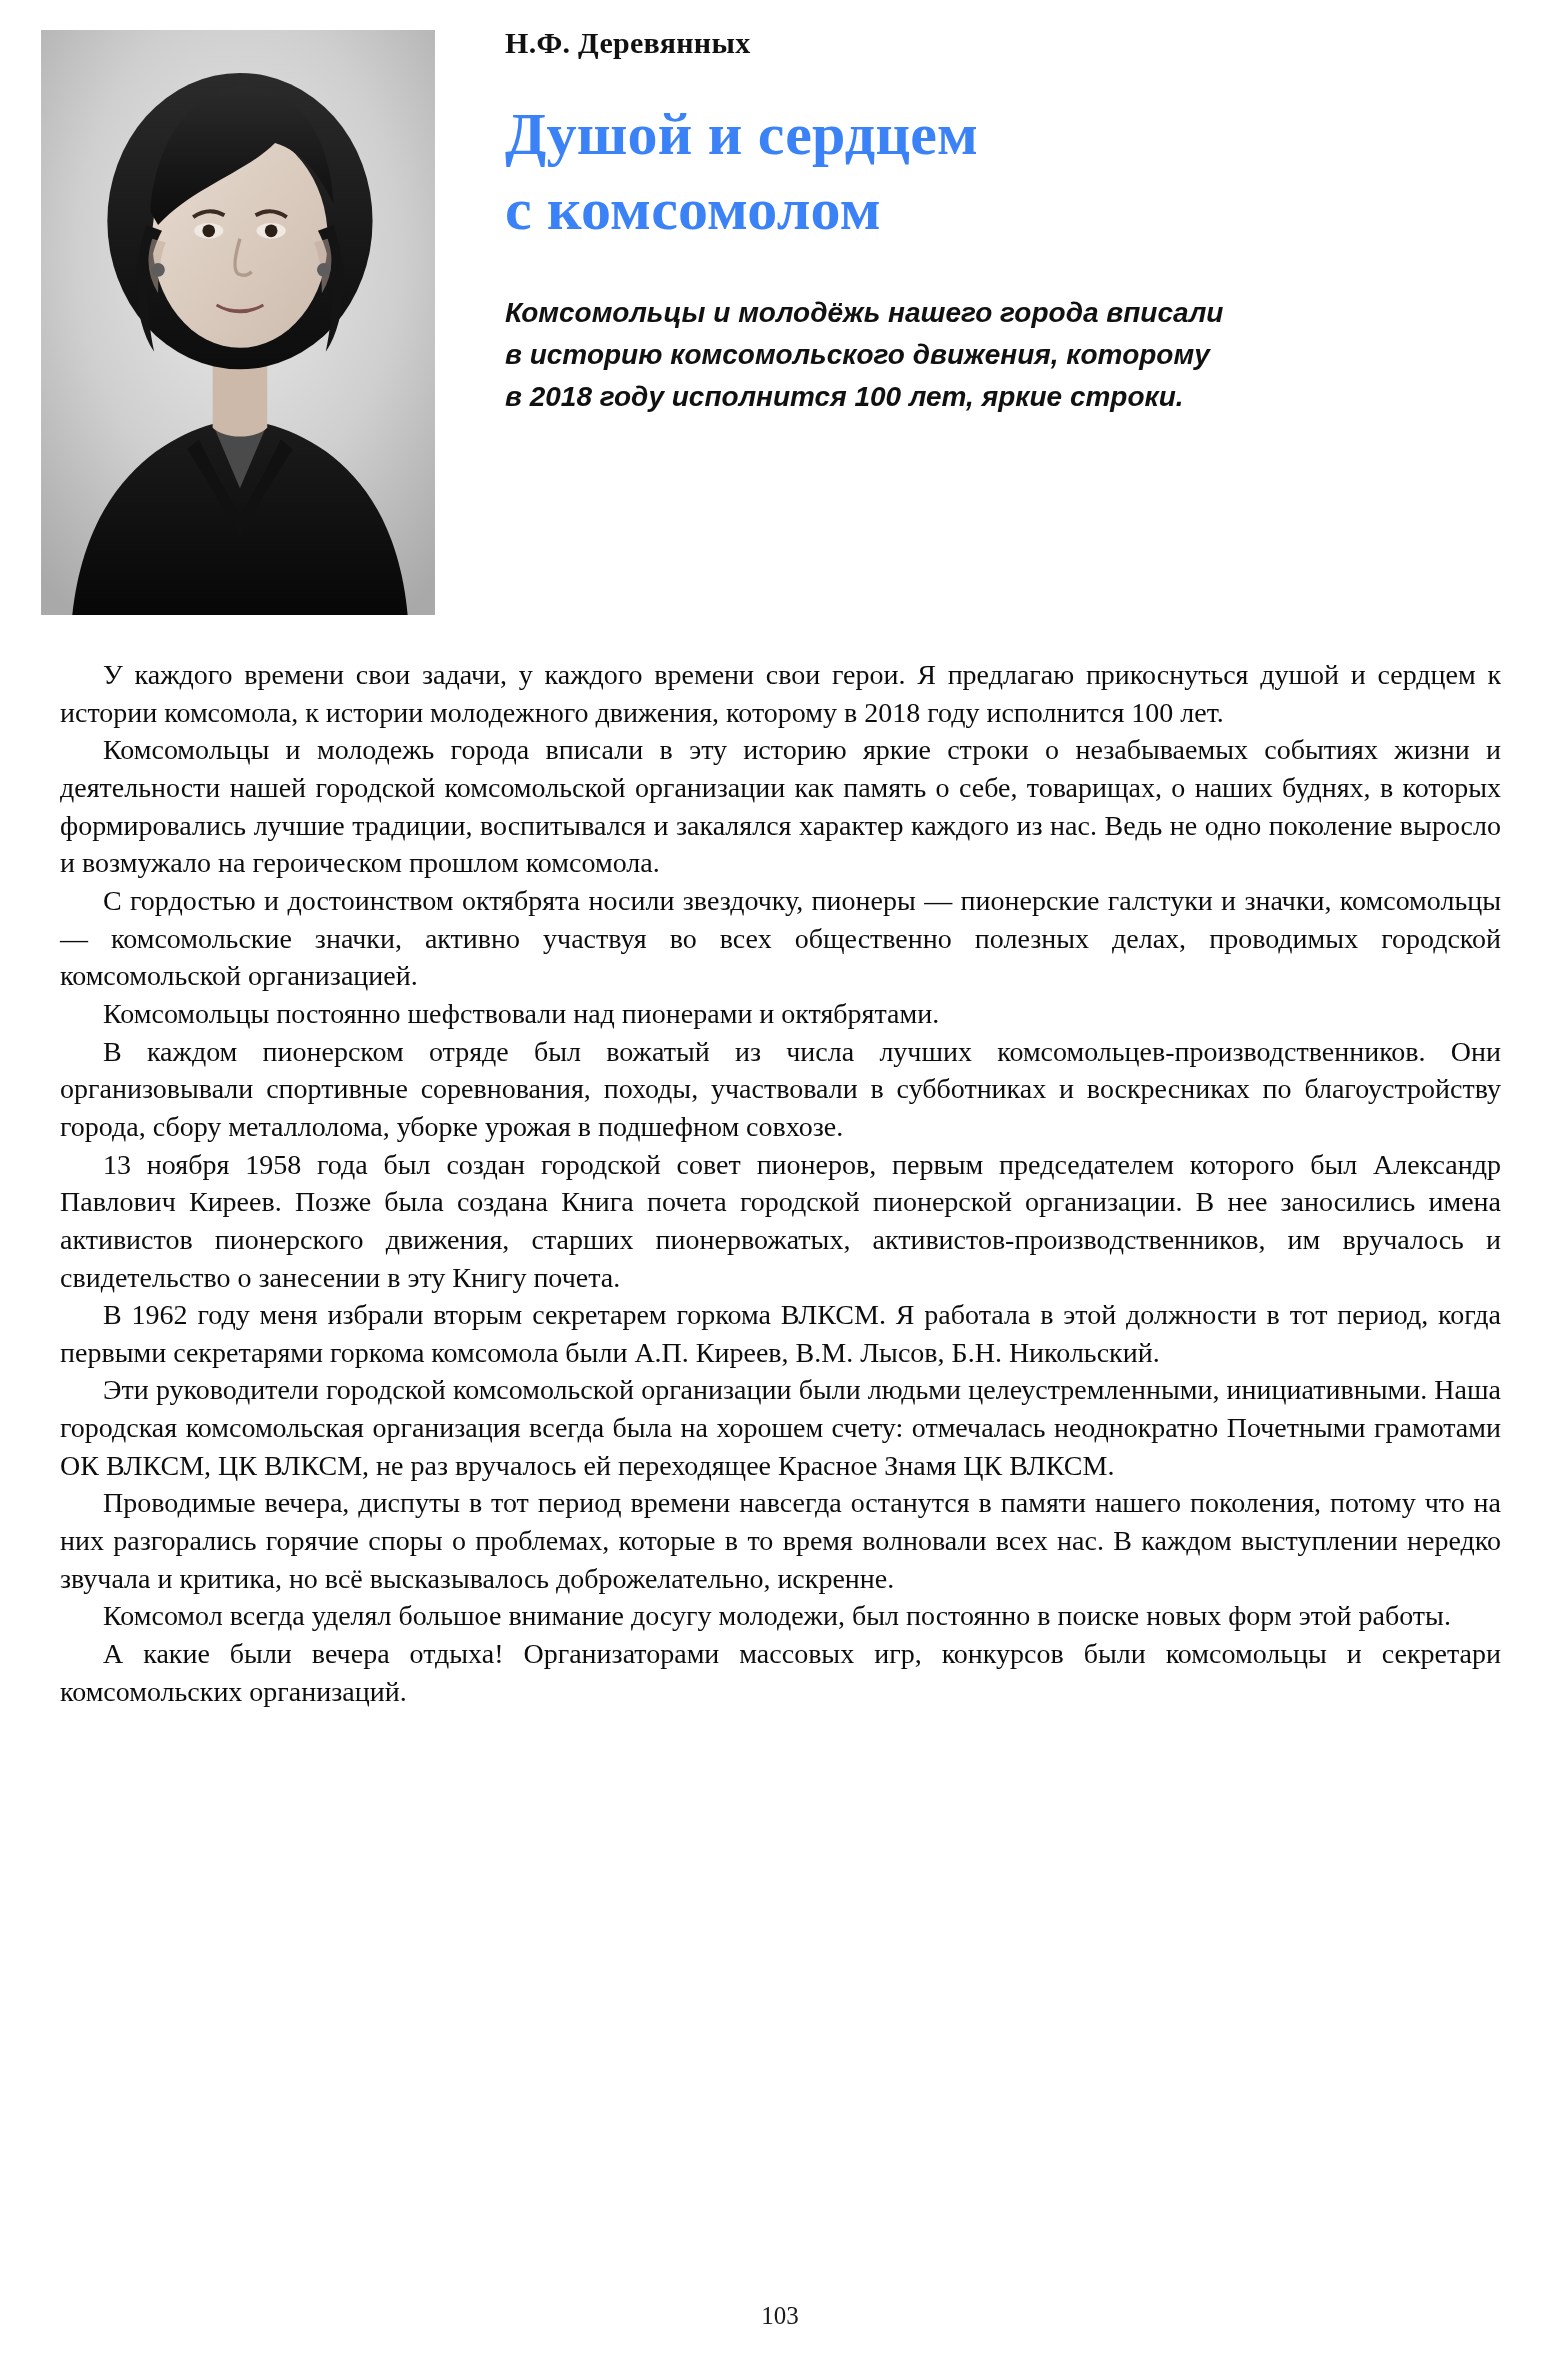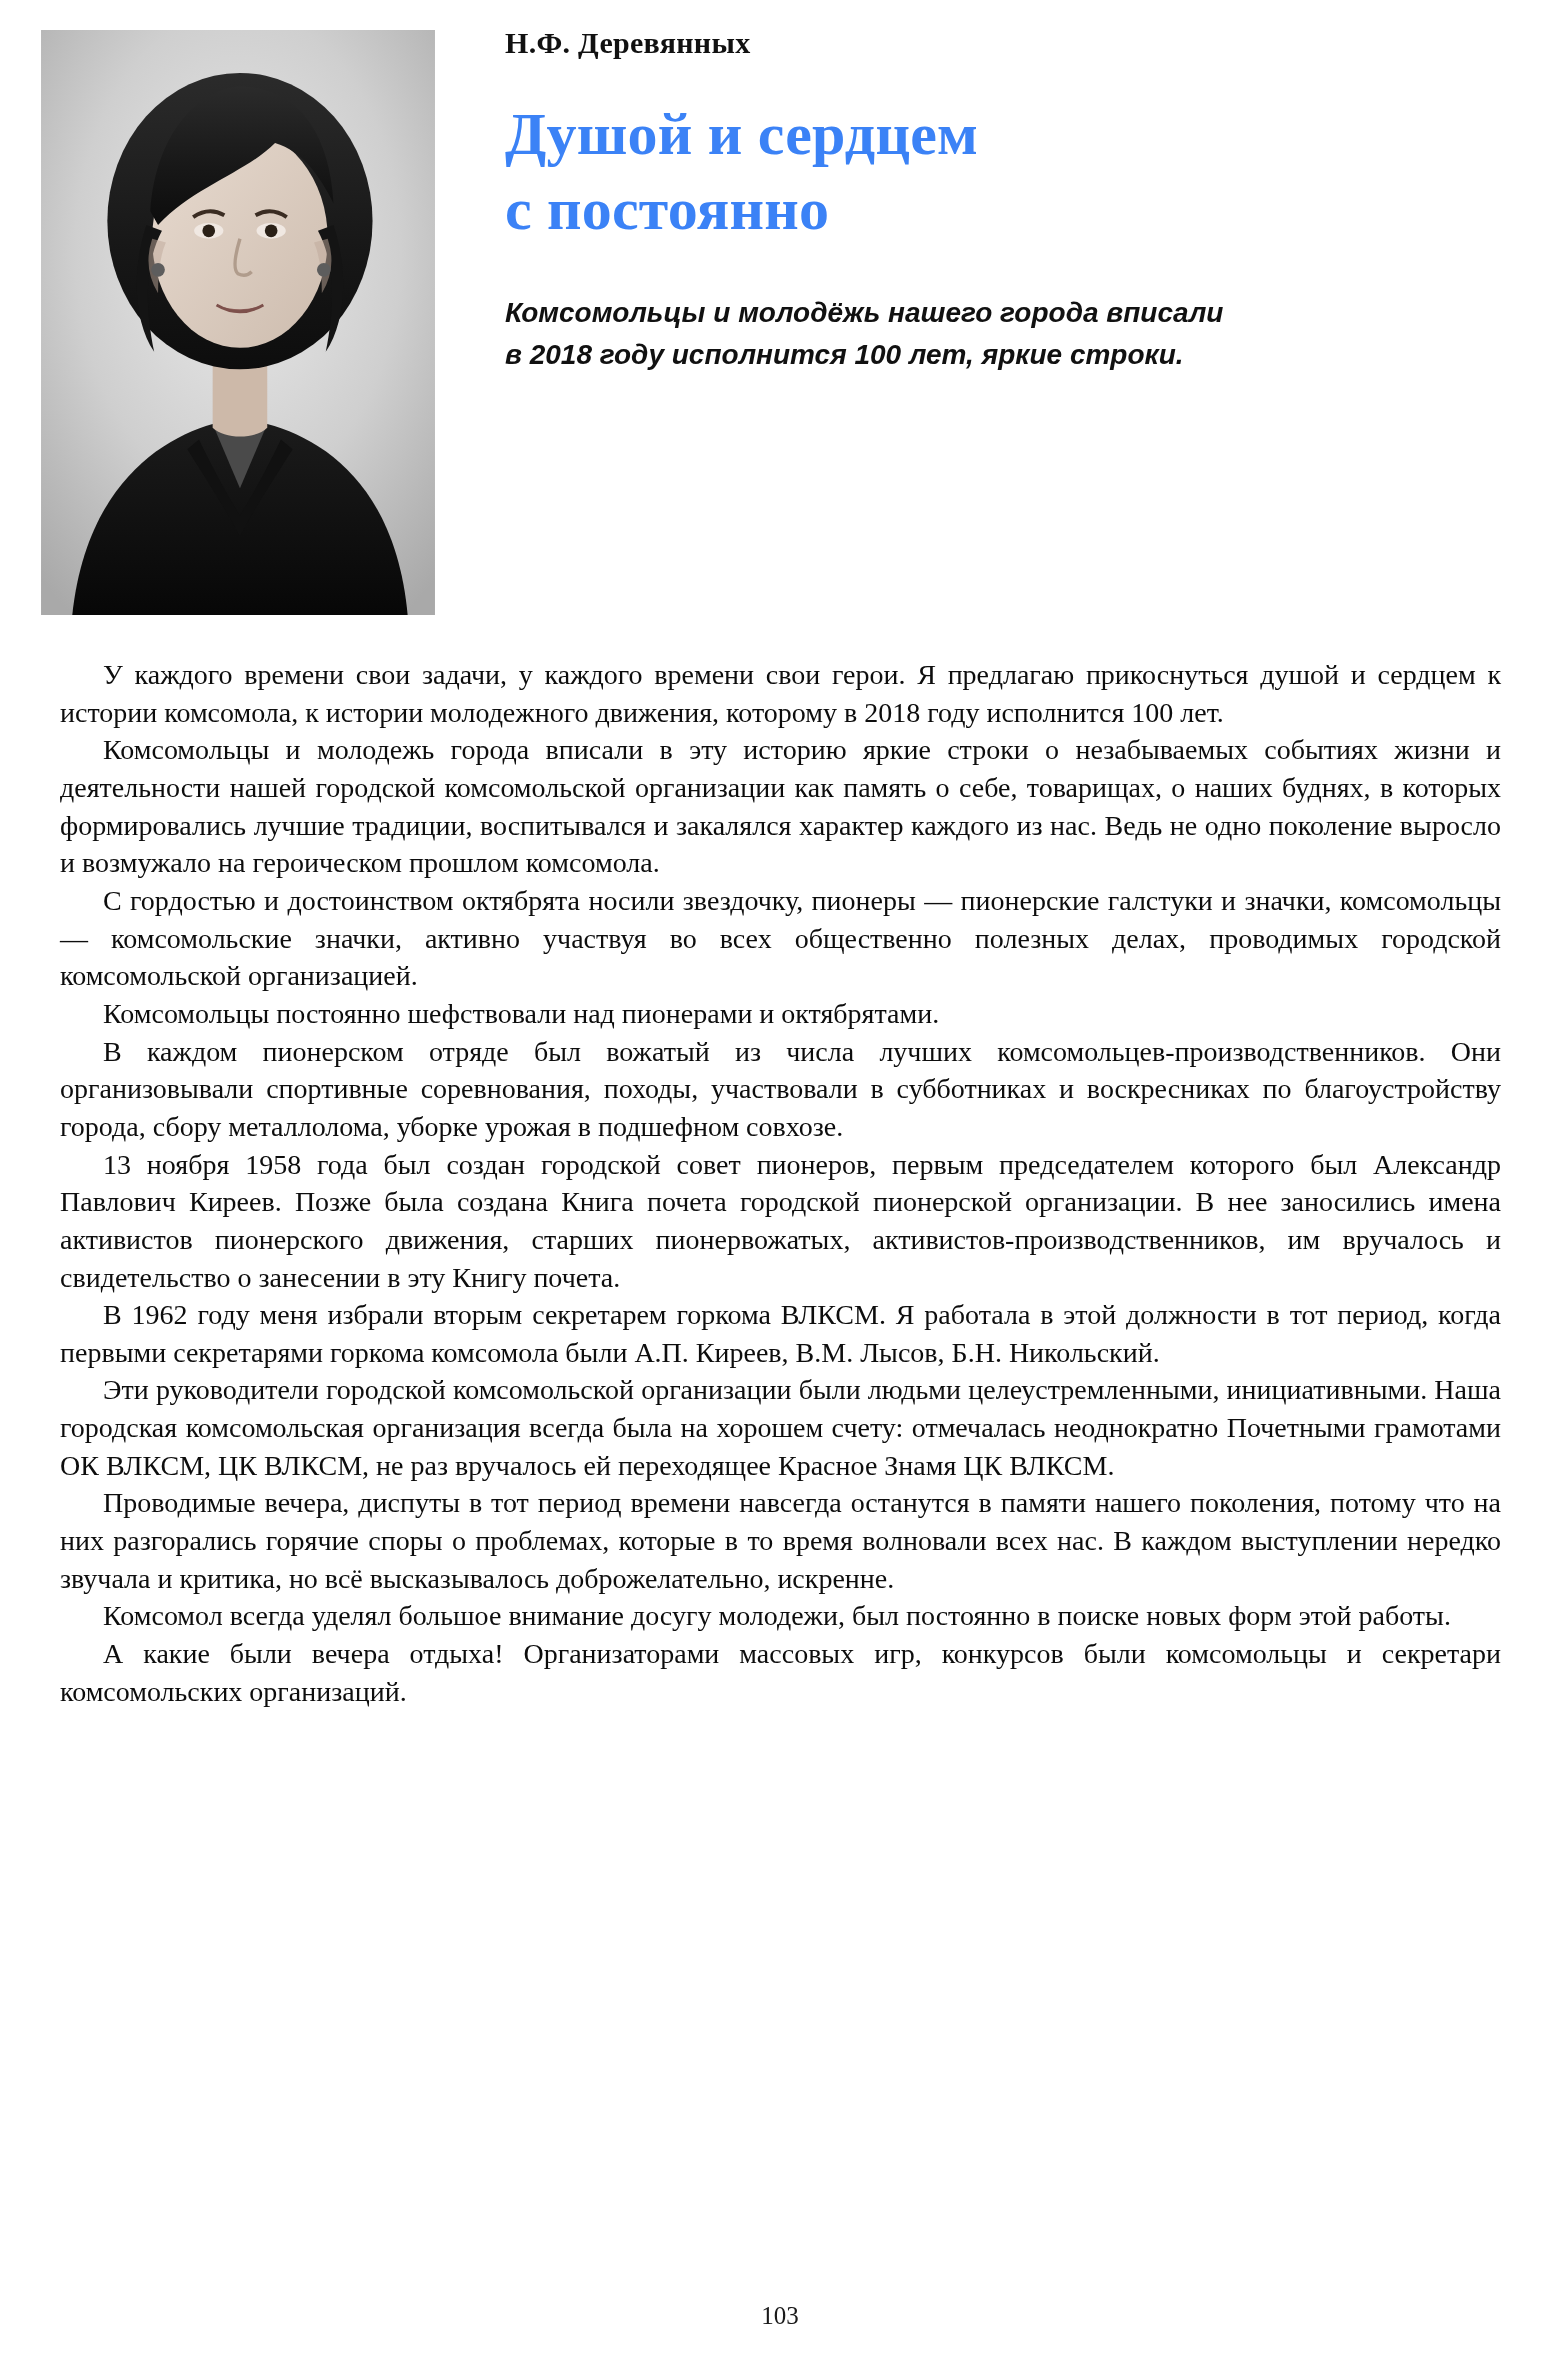--- a/index.html
+++ b/index.html
@@ -173,24 +173,25 @@
 
         <circle cx="120" cy="246" r="7" fill="#5d5d5d"></circle>
         <circle cx="290" cy="246" r="7" fill="#5d5d5d"></circle>
       </svg>
     </div>
 
     <div class="header-text">
       <div class="author">Н.Ф. Деревянных</div>
       <h1 class="title">
         <span class="line1">Душой и сердцем</span>
-        <span class="line2">с постоянно</span>
+        <span class="line2">с комсомолом</span>
       </h1>
       <div class="subtitle">
         <span>Комсомольцы и молодёжь нашего города вписали</span>
+        <span>в историю комсомольского движения, которому</span>
         <span>в 2018 году исполнится 100 лет, яркие строки.</span>
       </div>
     </div>
   </div>
 
   <div class="body-text">
     <p>У каждого времени свои задачи, у каждого времени свои герои. Я предлагаю прикоснуться душой и сердцем к истории комсомола, к истории молодежного движения, которому в 2018 году исполнится 100 лет.</p>
     <p>Комсомольцы и молодежь города вписали в эту историю яркие строки о незабываемых событиях жизни и деятельности нашей городской комсомольской организации как память о себе, товарищах, о наших буднях, в которых формировались лучшие традиции, воспитывался и закалялся характер каждого из нас. Ведь не одно поколение выросло и возмужало на героическом прошлом комсомола.</p>
     <p>С гордостью и достоинством октябрята носили звездочку, пионеры — пионерские галстуки и значки, комсомольцы — комсомольские значки, активно участвуя во всех общественно полезных делах, проводимых городской комсомольской организацией.</p>
     <p>Комсомольцы постоянно шефствовали над пионерами и октябрятами.</p>

